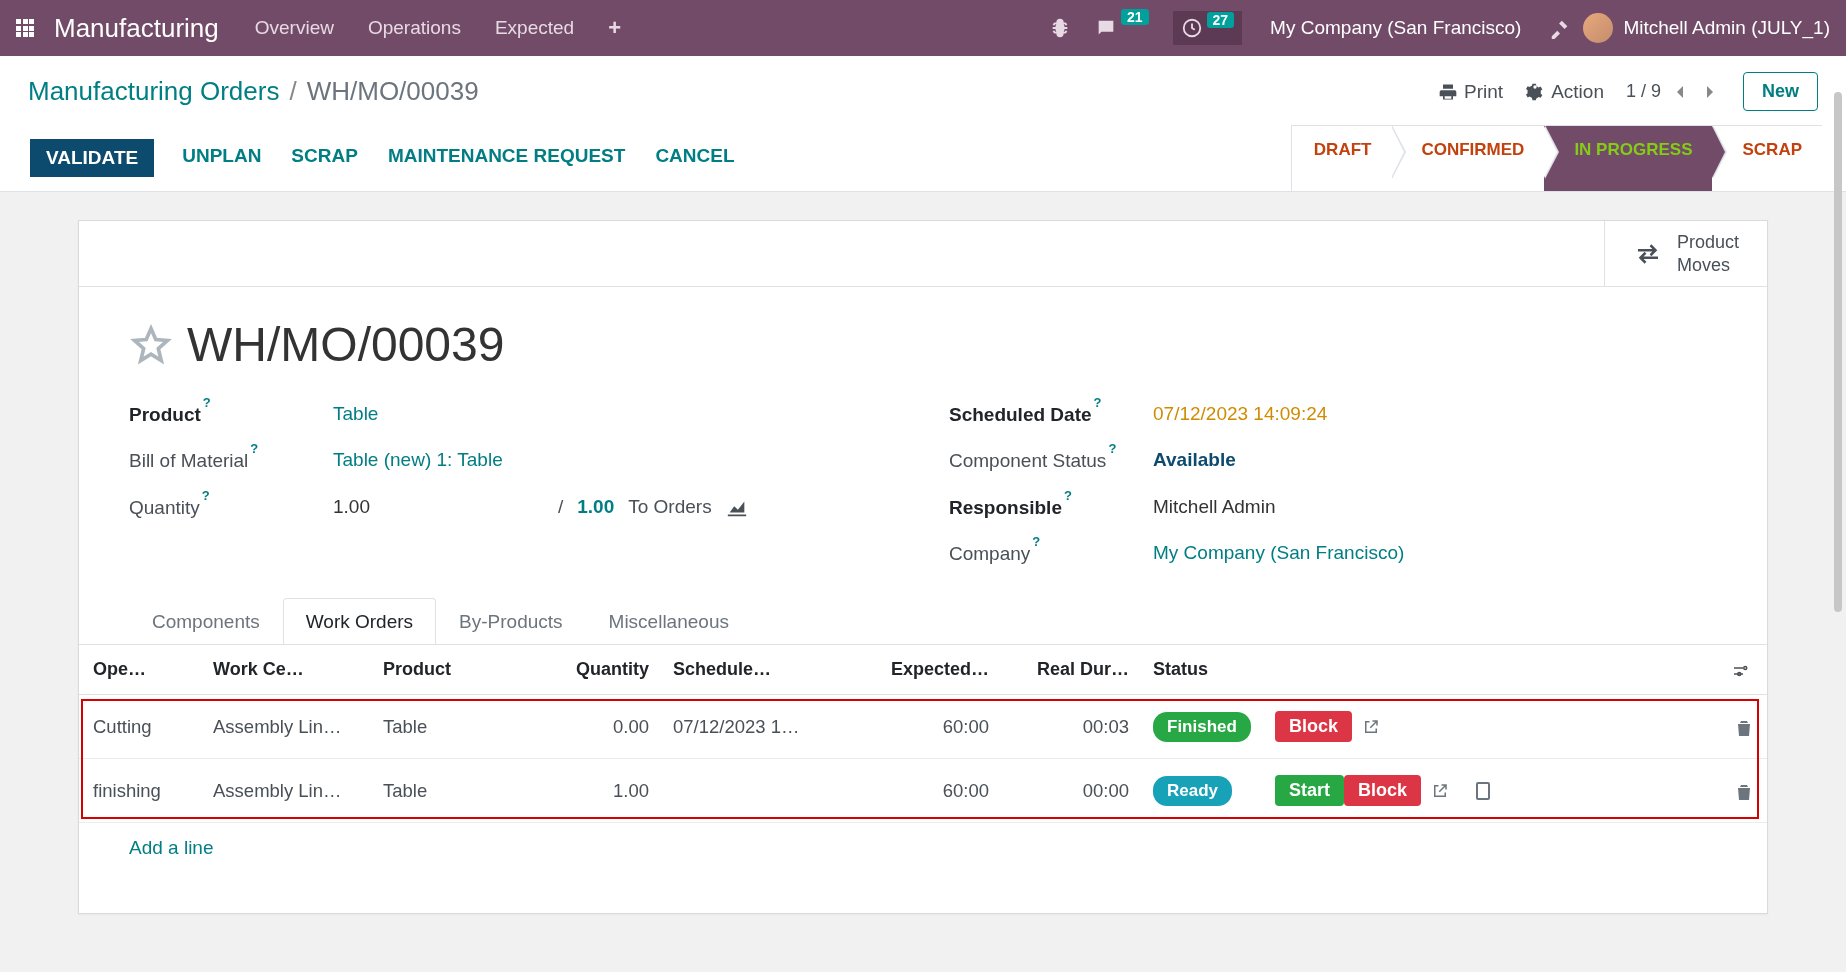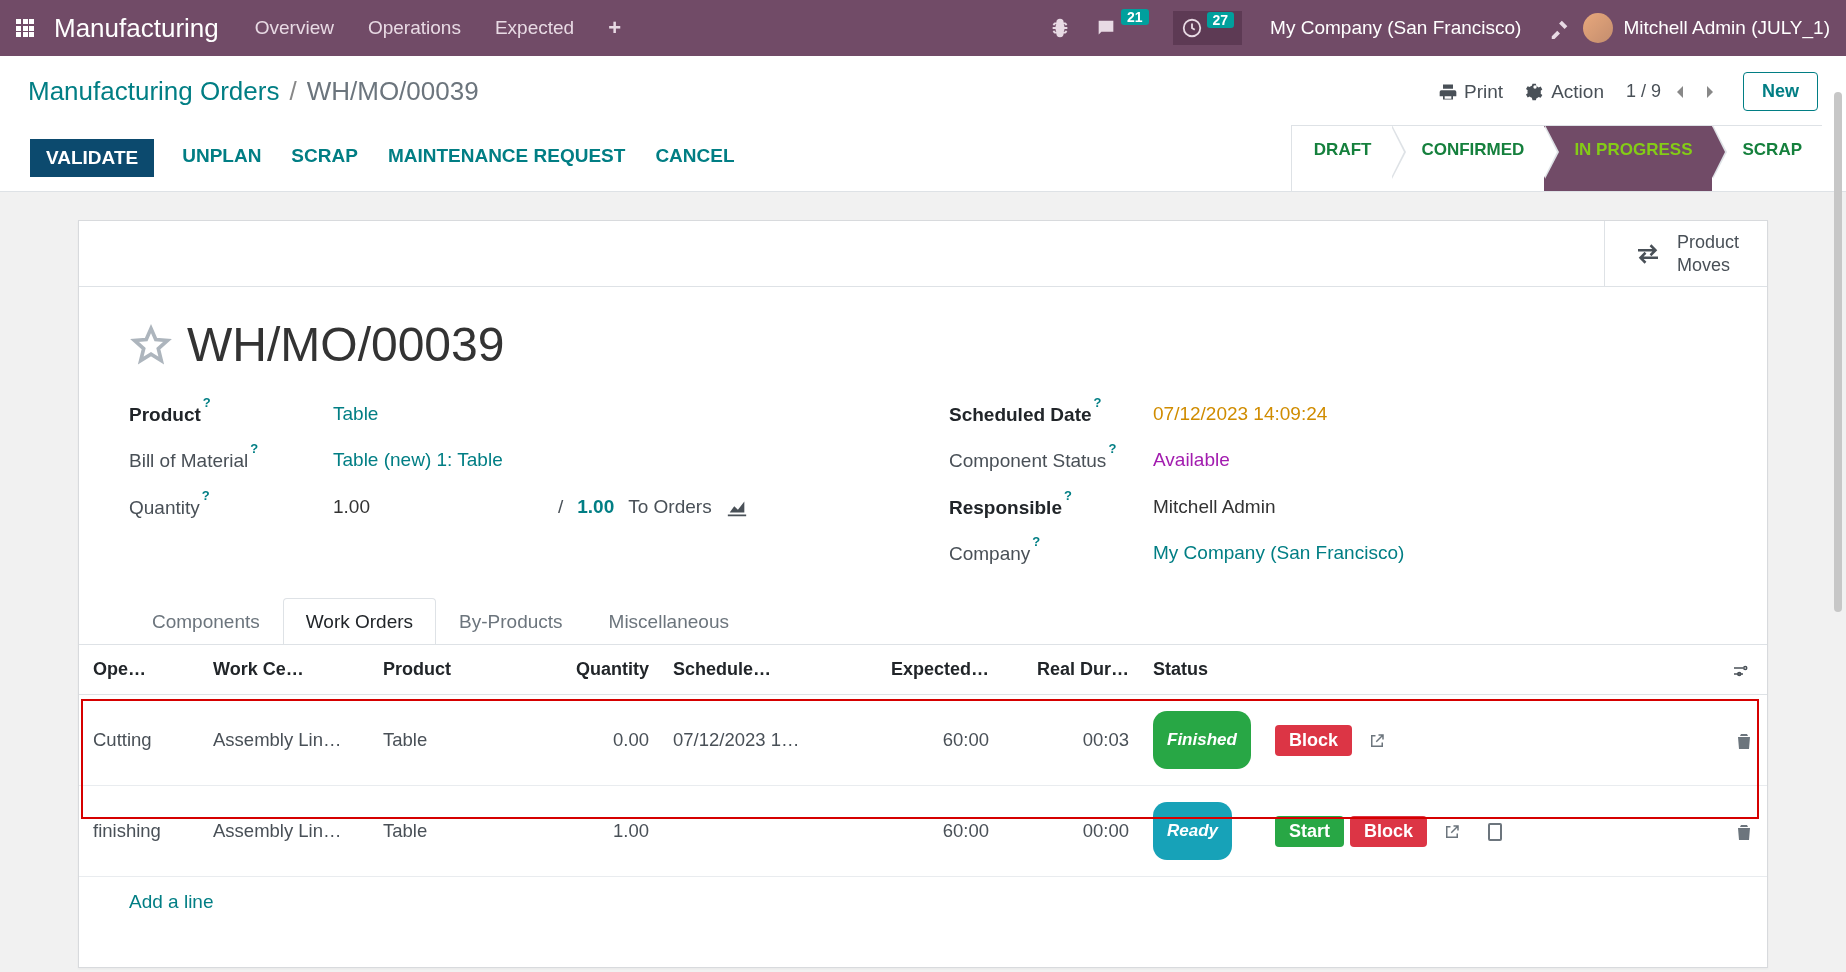--- a/index.html
+++ b/index.html
@@ -35,21 +35,21 @@
 .cp-pager .chev { cursor:pointer; color:#666; font-size:18px; padding:4px;}
 .btn-new { border:1.5px solid #017E84; color:#017E84; background:#fff; padding:8px 18px; font-size:18px; font-weight:600; cursor:pointer; border-radius:4px;}
 
 
 .statusbar-row { display:flex; align-items:stretch; margin-top:4px;}
 .status-buttons { display:flex; gap:26px; padding:14px 2px; }
 .status-buttons .sbtn { font-size:19px; font-weight:700; cursor:pointer; color:#017E84; padding:6px 2px; }
 .status-buttons .sbtn.primary { background:#0c4a6e; color:#fff; padding:8px 16px;text-align:right; }
 .statusbar-row .flex { flex:1; }
 .arrows { display:flex; align-items:stretch; position:relative; margin-right:-4px;}
-.arrow { position:relative; padding:14px 20px 14px 30px; font-size:17px; font-weight:700; color:#15803d; background:#fff; border-top:1px solid #dee2e6; }
+.arrow { position:relative; padding:14px 20px 14px 30px; font-size:17px; font-weight:700; color:#c2410c; background:#fff; border-top:1px solid #dee2e6; }
 .arrow:first-child { border-left:1px solid #dee2e6; padding-left:22px;}
 .arrow::after { content:""; position:absolute; right:-13px; top:0; width:0; height:0; border-top:26px solid transparent; border-bottom:26px solid transparent; border-left:13px solid #fff; z-index:2; }
 .arrow::before { content:""; position:absolute; right:-14.5px; top:-1px; width:0; height:0; border-top:27px solid transparent; border-bottom:27px solid transparent; border-left:14px solid #dee2e6; z-index:1; }
 .arrow.active { background:#714B67; color:#84cc16; }
 .arrow.active::after { border-left-color:#714B67; }
 .arrow.last::after, .arrow.last::before { display:none; }
 
 
 .main-bg { padding:28px 78px 0 78px; background:#f1f1f1;}
 .sheet { background:#fff; border:1px solid #d8dadd; box-shadow:0 1px 2px rgba(0,0,0,.04); }
@@ -67,45 +67,45 @@
 
 .field-grid { display:flex; gap:52px; margin-bottom:32px;}
 .field-col { flex:1; display:flex; flex-direction:column; gap:22px; }
 .field-row { display:flex; align-items:center; }
 .field-label { width:204px; font-size:19px; color:#495057; position:relative;}
 .field-label.bold { font-weight:600; color:#212529;}
 .field-label sup { color:#017E84; font-size:13px; font-weight:600; position:relative; top:-7px; left:2px;}
 .field-val { font-size:19px; }
 .field-val.link { color:#017E84; cursor:pointer; }
 .field-val.warn { color:#d08c00; font-weight:500;}
-.field-val.ok { color:#a21caf; font-weight:400;}
+.field-val.ok { color:#0c4a6e; font-weight:700;}
 .qty-row { display:flex; align-items:center; gap:14px; font-size:19px;}
 .qty-row .slash{ color:#495057; font-weight:500;}
 .qty-row .target { color:#017E84; font-weight:600;}
 .qty-row .label2 { color:#495057;}
 .qty-row .chart-ic { cursor:pointer; color:#495057;}
 
 
 .tabs { display:flex; }
 .tab { padding:12px 22px; font-size:19px; cursor:pointer; color:#6c757d; border:1px solid transparent; border-bottom:none; position:relative; top:1px;}
 .tab.active { color:#212529; font-weight:500; border-color:#dee2e6; background:#fff; border-radius:4px 4px 0 0;}
 .tabpane { border-top:1px solid #dee2e6; margin:0 -50px; }
 
 
 .wo-table { width:100%; border-collapse:collapse; }
 .wo-table th { text-align:left; font-size:18px; font-weight:700; color:#212529; padding:14px 10px 14px 14px; border-bottom:1px solid #dee2e6;}
 .wo-table th.num { text-align:right;}
 .wo-table th.opt { text-align:right; padding-right:18px;}
 .wo-table td { font-size:18.5px; padding:16px 10px 16px 14px; border-bottom:1px solid #e9ecef; color:#495057; white-space:nowrap; overflow:hidden; text-overflow:ellipsis;}
 .wo-table td.num { text-align:right;}
 .wo-table td.actions { text-align:left; white-space:nowrap;}
-.badge-state { display:inline-block; padding:19px 14px; border-radius:14px; color:#fff; font-size:17px; font-weight:600;font-style:italic;}
+.badge-state { display:inline-block; padding:5px 14px; border-radius:14px; color:#fff; font-size:17px; font-weight:600;}
 .badge-state.finished { background:#28a745;}
 .badge-state.ready { background:#17a2b8;}
-.btn-sm { padding:5px 14px; border-radius:4px; font-size:18px; font-weight:600; cursor:pointer; border:none; color:#fff; margin-right:6px;}
+.btn-sm { padding:5px 14px; border-radius:4px; font-size:18px; font-weight:600; cursor:pointer; border:none; color:#fff; }
 .btn-sm.start { background:#28a745;}
 .btn-sm.block { background:#dc3545;}
 .row-ic { cursor:pointer; color:#6c757d; }
 .highlight-box { position:absolute; border:2px solid #d60000; pointer-events:none; }
 .add-line { color:#017E84; font-size:19px; padding:14px 50px; cursor:pointer;}
 
 
 svg { display:inline-block; vertical-align:middle; }
 
 

